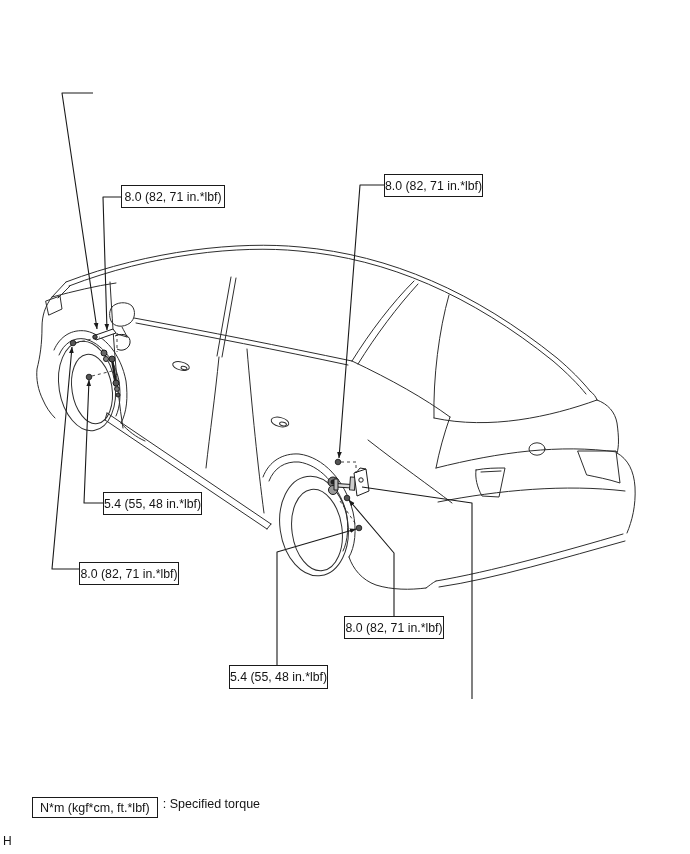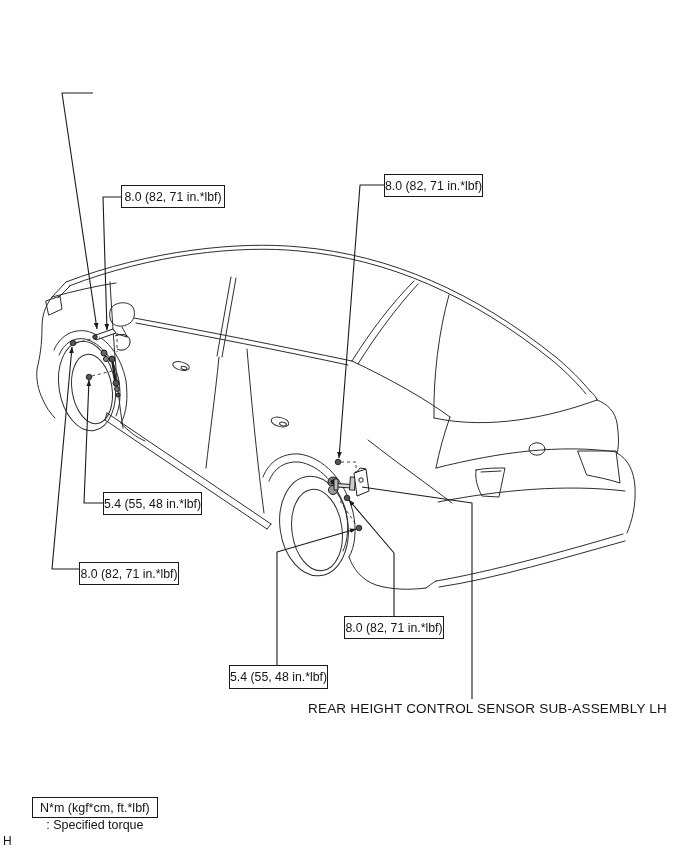--- a/index.html
+++ b/index.html
@@ -9,27 +9,27 @@
   }
   #art{position:absolute;left:0;top:0;}
   .cap-label{
     position:absolute;font-size:13.5px;letter-spacing:.2px;white-space:nowrap;color:#141414;
   }
   .torque-box{
     position:absolute;box-sizing:border-box;border:1.5px solid #1a1a1a;background:#fff;
     display:flex;align-items:center;justify-content:center;
     font-size:12.3px;white-space:nowrap;color:#141414;
   }
-  .legend-wrap{position:absolute;left:32px;top:797px;display:flex;align-items:center;flex-direction:column;}
+  .legend-wrap{position:absolute;left:32px;top:797px;display:flex;}
   .legend-box{
     box-sizing:border-box;border:1.5px solid #1a1a1a;background:#fff;height:21px;
     display:flex;align-items:center;justify-content:center;padding:0 7px;
     font-size:12.5px;white-space:nowrap;color:#141414;
   }
-  .legend-desc{font-size:12.5px;white-space:nowrap;color:#141414;}
+  .legend-desc{margin-left:5px;font-size:12.5px;white-space:nowrap;color:#141414;}
   .page-marker{position:absolute;left:3px;top:834px;font-size:12px;color:#141414;}
 </style>
 </head>
 <body>
 
 <div id="canvas">
 
   <svg id="art" width="690" height="854" viewBox="0 0 690 854">
     <defs>
       <marker id="arw" markerWidth="8" markerHeight="7" refX="6.2" refY="3" orient="auto" markerUnits="userSpaceOnUse">
@@ -162,21 +162,20 @@
       <polyline points="384,185 360,185 339,458" marker-end="url(#arw)"></polyline>
       <polyline points="103,503 84,503 89,380" marker-end="url(#arw)"></polyline>
       <polyline points="80,569 52,569 72,347" marker-end="url(#arw)"></polyline>
       <polyline points="394,617 394,553 349,500" marker-end="url(#arw)"></polyline>
       <polyline points="277,666 277,552 356,529" marker-end="url(#arw)"></polyline>
       <polyline points="362,487 472,503 472,699"></polyline>
     </g>
   </svg>
 
 
-  <div class="cap-label" style="left:308px;top:701px;">REAR HEIGHT CONTROL SENSOR SUB-ASSEMBLY LH</div>
 
   <div class="torque-box" style="left:121px;top:185px;width:104px;height:23px;">8.0 (82, 71 in.*lbf)</div>
 
   <div class="torque-box" style="left:384px;top:174px;width:99px;height:23px;">8.0 (82, 71 in.*lbf)</div>
 
   <div class="torque-box" style="left:103px;top:492px;width:99px;height:23px;">5.4 (55, 48 in.*lbf)</div>
 
   <div class="torque-box" style="left:79px;top:562px;width:100px;height:23px;">8.0 (82, 71 in.*lbf)</div>
 
   <div class="torque-box" style="left:344px;top:616px;width:100px;height:23px;">8.0 (82, 71 in.*lbf)</div>

